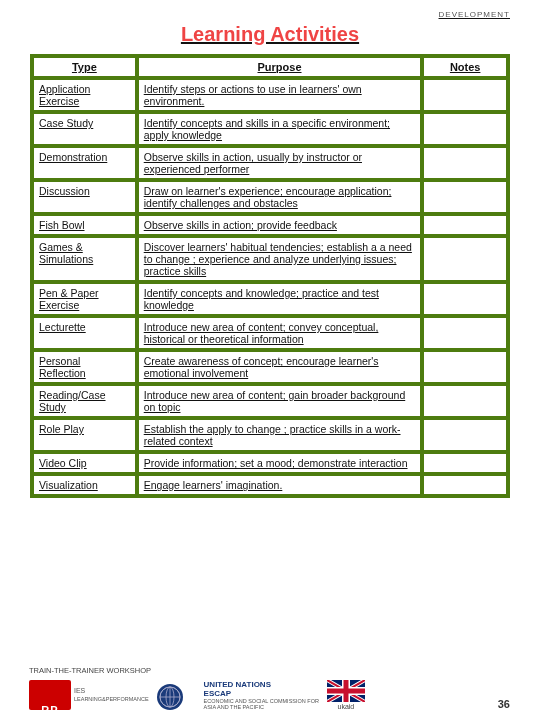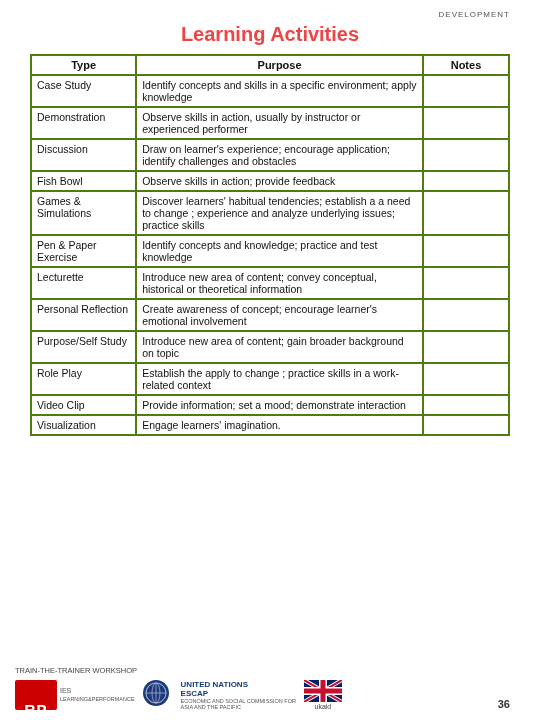--- a/index.html
+++ b/index.html
@@ -11,20 +11,21 @@
       font-size: 11px;
       color: #111;
       position: relative;
       overflow: hidden;
     }
     .page-wrapper {
       width: 540px;
       height: 720px;
       position: relative;
       padding: 10px 30px 10px 30px;
+      text-decoration: underline;
     }
     .development-label {
       text-align: right;
       font-size: 8px;
       letter-spacing: 1px;
       color: #555;
       margin-bottom: 4px;
     }
     .page-title {
       text-align: center;
@@ -32,50 +33,50 @@
       font-weight: bold;
       margin-bottom: 8px;
       color: #ef4444;
     }
     table {
       width: 100%;
       border-collapse: collapse;
       font-size: 10.5px;
     }
     table th, table td {
-      border: 2px solid #4d7c0f;
+      border: 4px solid #4d7c0f;
       padding: 3px 5px;
       vertical-align: top;
     }
     table th {
       font-weight: bold;
       background: #fff;
       font-size: 11px;
     }
     .col-type { width: 22%; }
     .col-purpose { width: 60%; }
     .col-notes { width: 18%; }
     .footer {
       position: absolute;
       bottom: 10px;
-      left: 15px;
+      left: 29px;
       right: 30px;
       display: flex;
       align-items: center;
       justify-content: space-between;
     }
     .footer-left {
       font-size: 7.5px;
       color: #444;
       line-height: 1.4;
     }
     .logo-escap {
       display: flex;
-      align-items: flex-start;
-      gap: 12px;
+      align-items: flex-end;
+      gap: 21px;
     }
     .escap-circle {
       width: 26px;
       height: 26px;
       border-radius: 50%;
       background: #1a3a7a;
       display: flex;
       align-items: center;
       justify-content: center;
     }
@@ -108,20 +109,25 @@
 
   <table>
     <thead>
       <tr>
         <th class="col-type">Type</th>
         <th class="col-purpose">Purpose</th>
         <th class="col-notes">Notes</th>
       </tr>
     </thead>
     <tbody id="table-body">
+    <tr>
+          <td class="col-type">Application Exercise</td>
+          <td class="col-purpose">Identify steps or actions to use in learners' own environment.</td>
+          <td class="col-notes"></td>
+        </tr>
         <tr>
           <td class="col-type">Case Study</td>
           <td class="col-purpose">Identify concepts and skills in a specific environment; apply knowledge</td>
           <td class="col-notes"></td>
         </tr>
         <tr>
           <td class="col-type">Demonstration</td>
           <td class="col-purpose">Observe skills in action, usually by instructor or experienced performer</td>
           <td class="col-notes"></td>
         </tr>
@@ -149,21 +155,21 @@
           <td class="col-type">Lecturette</td>
           <td class="col-purpose">Introduce new area of content; convey conceptual, historical or theoretical information</td>
           <td class="col-notes"></td>
         </tr>
         <tr>
           <td class="col-type">Personal Reflection</td>
           <td class="col-purpose">Create awareness of concept; encourage learner's emotional involvement</td>
           <td class="col-notes"></td>
         </tr>
         <tr>
-          <td class="col-type">Purpose/Self Study</td>
+          <td class="col-type">Reading/Case Study</td>
           <td class="col-purpose">Introduce new area of content; gain broader background on topic</td>
           <td class="col-notes"></td>
         </tr>
         <tr>
           <td class="col-type">Role Play</td>
           <td class="col-purpose">Establish the apply to change ; practice skills in a work-related context</td>
           <td class="col-notes"></td>
         </tr>
         <tr>
           <td class="col-type">Video Clip</td>
@@ -178,21 +184,21 @@
       </tbody>
   </table>
 
   <div class="footer">
     <div>
       <div class="footer-left">TRAIN-THE-TRAINER WORKSHOP</div>
       <div style="display:flex;align-items:center;gap:8px;margin-top:4px;">
 
         <div style="display:flex;align-items:center;gap:3px;">
           <div style="width:42px;height:30px;background:#c00;display:flex;align-items:center;justify-content:center;border-radius:2px;">
-            <span style="color:#fff;font-size:15px;font-weight:bold;letter-spacing:1px;margin-top:29px;">RP</span>
+            <span style="color:#fff;font-size:11px;font-weight:bold;letter-spacing:1px;margin-top:29px;">RP</span>
           </div>
           <div style="font-size:7px;color:#555;line-height:1.1;">IES<br><span style="font-size:5.5px;">LEARNING&amp;PERFORMANCE</span></div>
         </div>
 
         <div class="logo-escap">
           <div class="escap-circle">
             <svg viewBox="0 0 22 22" xmlns="http://www.w3.org/2000/svg">
               <circle cx="11" cy="11" r="10" fill="#1a3a7a" stroke="#fff" stroke-width="0.5"></circle>
               <ellipse cx="11" cy="11" rx="4" ry="10" fill="none" stroke="#aac" stroke-width="0.8"></ellipse>
               <line x1="1" y1="11" x2="21" y2="11" stroke="#aac" stroke-width="0.8"></line>

